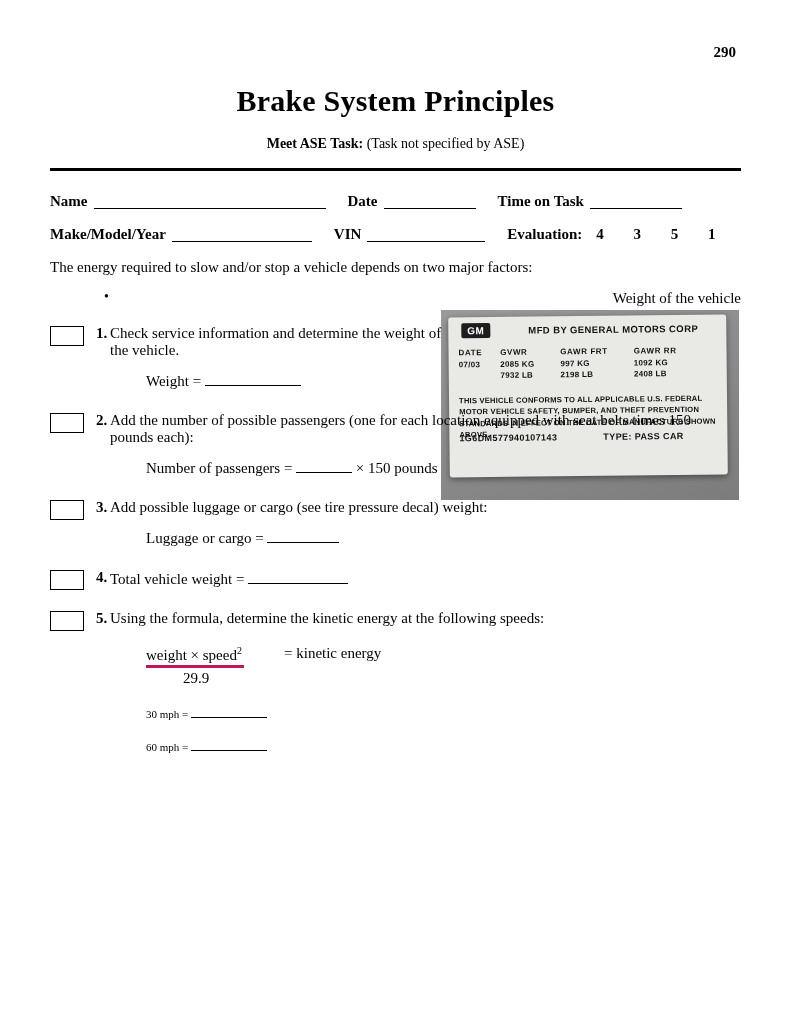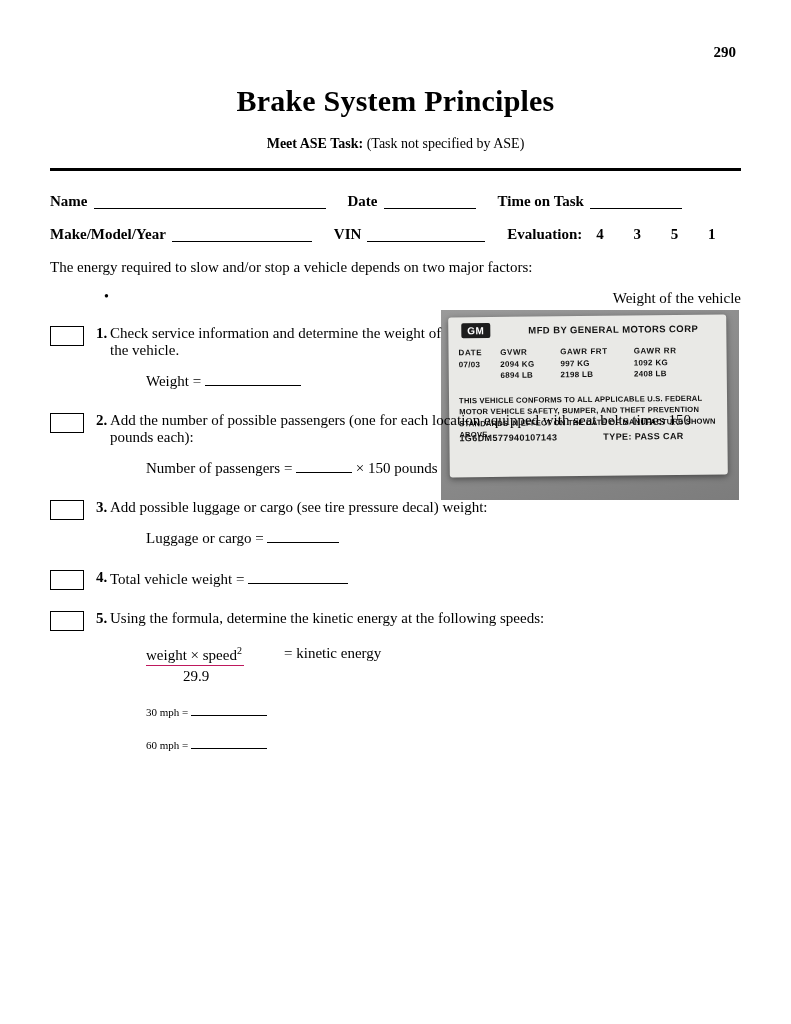--- a/index.html
+++ b/index.html
@@ -243,21 +243,21 @@
     margin: 18px 0 0 96px;
     font-size: 15px;
     display: flex;
     align-items: flex-start;
   }
   .frac {
     display: inline-block;
     text-align: left;
   }
   .frac .numer {
-    border-bottom: 1px solid #be185d;
+    border-bottom: 3px solid #be185d;
     padding: 0 2px 1px 0;
     display: inline-block;
   }
   .frac .denom {
     display: block;
     text-align: center;
     padding-top: 2px;
     width: 100px;
   }
   .frac sup { font-size: 10px; }
@@ -317,22 +317,22 @@
         <span class="gm-logo">GM</span>
         <span class="mfd-text">MFD BY GENERAL MOTORS CORP</span>
       </div>
       <div class="plate-grid">
         <div class="plate-col">
           <div class="hdr">DATE</div>
           <div>07/03</div>
         </div>
         <div class="plate-col wide">
           <div class="hdr">GVWR</div>
-          <div>2094 KG</div>
-          <div>6894 LB</div>
+          <div>2085 KG</div>
+          <div>7932 LB</div>
         </div>
         <div class="plate-col wide">
           <div class="hdr">GAWR FRT</div>
           <div>997 KG</div>
           <div>2198 LB</div>
         </div>
         <div class="plate-col">
           <div class="hdr">GAWR RR</div>
           <div>1092 KG</div>
           <div>2408 LB</div>

